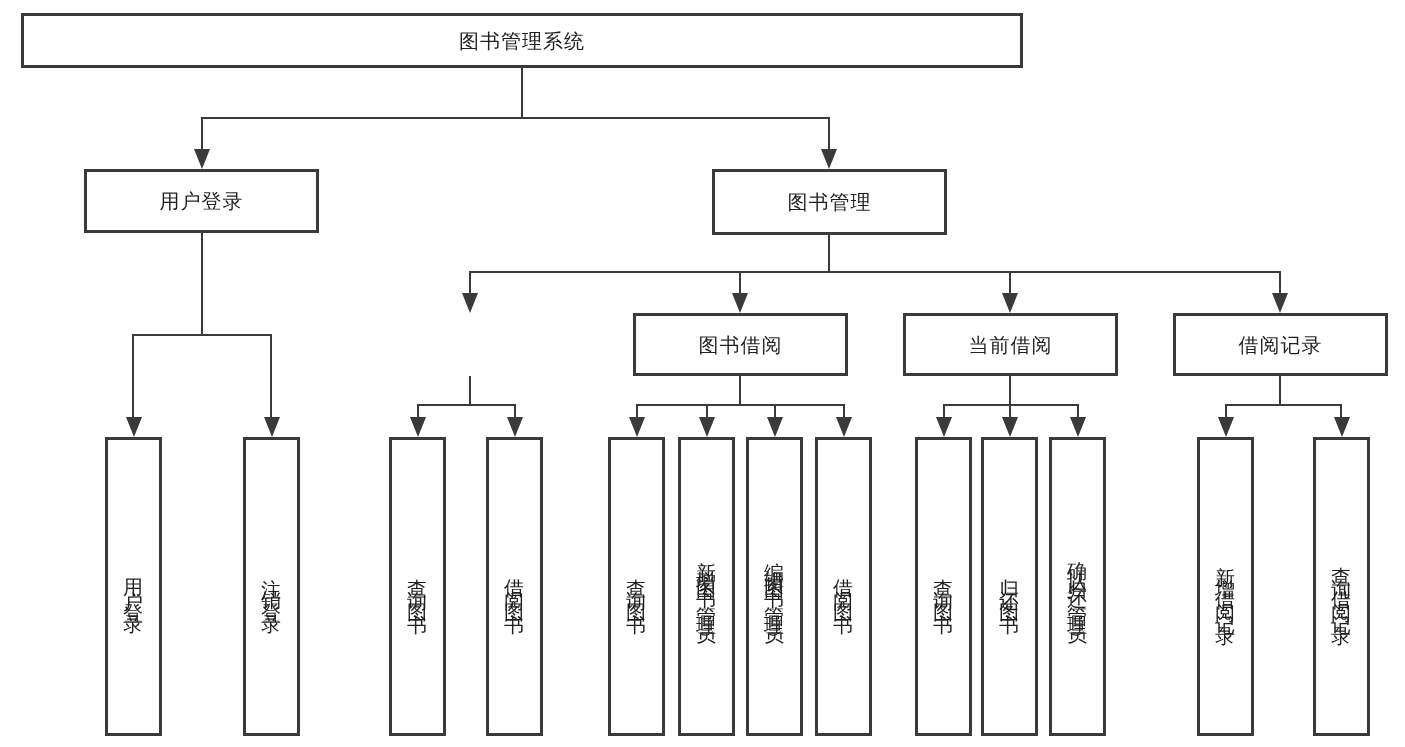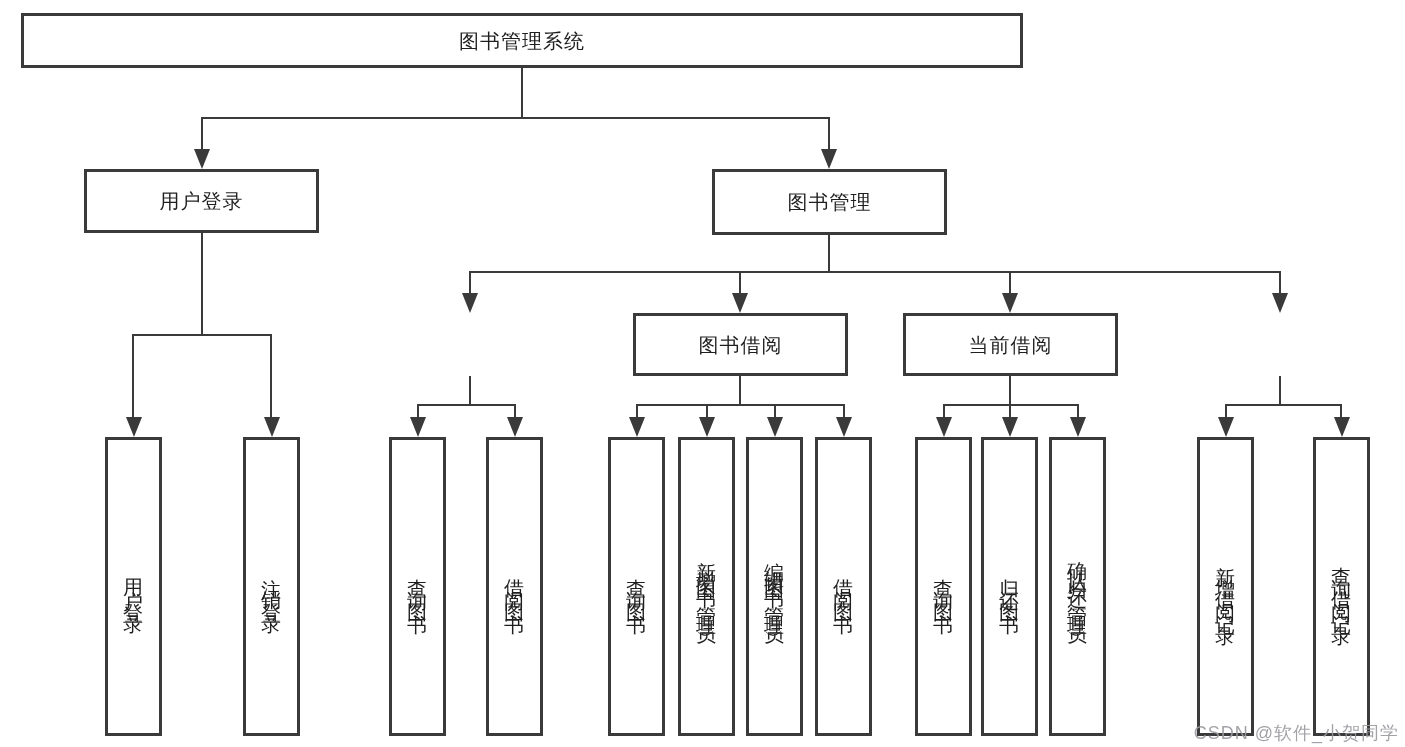--- a/index.html
+++ b/index.html
@@ -47,20 +47,23 @@
   </div>
   <div class="box" style="left:712px;top:169px;width:235px;height:66px">
     <span>图书管理</span>
   </div>
 
   <div class="box" style="left:903px;top:313px;width:215px;height:63px">
     <span>当前借阅</span>
   </div>
   <div class="box" style="left:633px;top:313px;width:215px;height:63px">
     <span>图书借阅</span>
+  </div>
+  <div class="box" style="left:1173px;top:313px;width:215px;height:63px">
+    <span>借阅记录</span>
   </div>
 
   <div class="box leaf" style="left:105px;top:437px;width:57px;height:299px">
     <span class="vt">用户登录</span>
   </div>
   <div class="box leaf" style="left:243px;top:437px;width:57px;height:299px">
     <span class="vt">注销登录</span>
   </div>
 
   <div class="box leaf" style="left:389px;top:437px;width:57px;height:299px">
@@ -152,15 +155,14 @@
   <i class="ah" style="left:1002px;top:417px"></i>
   <i class="ah" style="left:1070px;top:417px"></i>
 
   <i class="vl" style="left:1279px;top:376px;height:30px"></i>
   <i class="hl" style="left:1225px;top:404px;width:117px"></i>
   <i class="vl" style="left:1225px;top:404px;height:15px"></i>
   <i class="vl" style="left:1340px;top:404px;height:15px"></i>
   <i class="ah" style="left:1218px;top:417px"></i>
   <i class="ah" style="left:1334px;top:417px"></i>
 
-  <div class="watermark">CSDN @软件_小贺同学</div>
 
 </div>
 
 </body></html>

